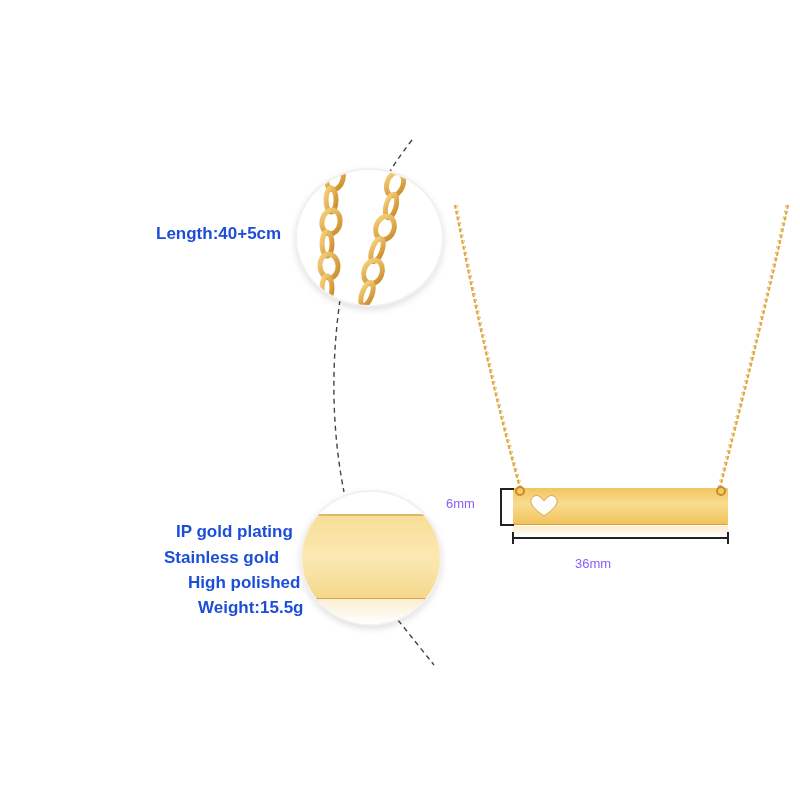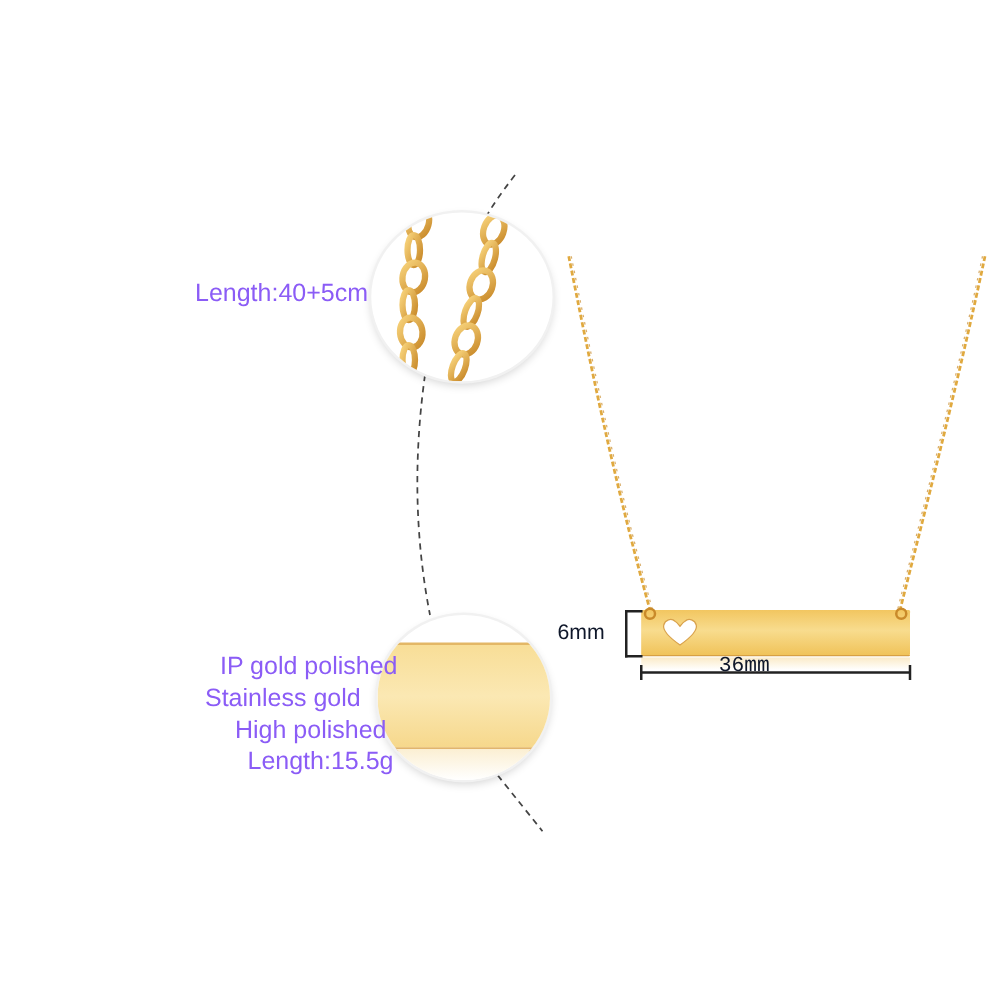--- a/index.html
+++ b/index.html
@@ -1,24 +1,24 @@
 <!DOCTYPE html>
 <html><head>
 <meta charset="utf-8">
 <style>
   html, body { margin:0; padding:0; background:#ffffff; }
   body { width:800px; height:800px; position:relative; overflow:hidden;
          font-family:"Liberation Sans", sans-serif; color:#111; }
   .abs { position:absolute; }
-  .label { font-size:20px; color:#8b5cf6; white-space:nowrap; }
+  .label { font-size:17px; color:#1d4ed8; white-space:nowrap;font-weight:bold; }
   .circle {
     position:absolute; border-radius:50%; background:#fff; overflow:hidden;
     box-shadow: 0 0 0 2px #f1f1f1, 0 3px 8px rgba(0,0,0,0.18);
   }
-  .dim-text { font-size:17px; color:#0f172a; }
+  .dim-text { font-size:13px; color:#8b5cf6; }
   svg { display:block; }
 </style>
 </head>
 <body>
 
 <svg class="abs" style="left:0;top:0" width="800" height="800">
   <path d="M412 140 Q395 162 388 175" stroke="#444" stroke-width="1.4" stroke-dasharray="5 4" fill="none"></path>
   <path d="M340 300 Q326 400 344 492" stroke="#444" stroke-width="1.4" stroke-dasharray="5 4" fill="none"></path>
   <path d="M398 620 Q418 645 434 665" stroke="#444" stroke-width="1.4" stroke-dasharray="5 4" fill="none"></path>
 </svg>
@@ -48,24 +48,24 @@
   </svg>
 </div>
 
 <div class="abs label" style="left:156px;top:224px;">Length:40+5cm</div>
 
 <div class="circle" style="left:302px;top:492px;width:138px;height:132px;">
   <div style="position:absolute;left:0;top:22px;width:138px;height:82px;background:linear-gradient(180deg,#F8DE97 0%,#FBE8B3 50%,#F6D88C 100%);border-top:2px solid #E3B766;border-bottom:3px solid #D9A24C;"></div>
   <div style="position:absolute;left:0;top:107px;width:138px;height:25px;background:linear-gradient(180deg,#FBEFD2,#ffffff);"></div>
 </div>
 
-<div class="abs label" style="left:176px;top:522px;">IP gold polished</div>
+<div class="abs label" style="left:176px;top:522px;">IP gold plating</div>
 <div class="abs label" style="left:164px;top:548px;">Stainless gold</div>
 <div class="abs label" style="left:188px;top:573px;">High polished</div>
-<div class="abs label" style="left:198px;top:598px;">Length:15.5g</div>
+<div class="abs label" style="left:198px;top:598px;">Weight:15.5g</div>
 
 <svg class="abs" style="left:0;top:0" width="800" height="800">
   <g fill="none" stroke="#E0A93F" stroke-width="2.2">
     <path d="M455 205 C470 280 490 380 520 488" stroke-dasharray="4 2"></path>
     <path d="M788 205 C770 290 745 390 720 488" stroke-dasharray="4 2"></path>
   </g>
   <g fill="none" stroke="#C98A2A" stroke-width="1" opacity="0.7">
     <path d="M457 205 C472 280 492 380 522 488" stroke-dasharray="2 4"></path>
     <path d="M786 205 C768 290 743 390 718 488" stroke-dasharray="2 4"></path>
   </g>
@@ -82,13 +82,13 @@
 <div class="abs" style="left:513px;top:526px;width:215px;height:10px;background:linear-gradient(180deg,#FBEBC8,#ffffff);"></div>
 
 <div class="abs" style="left:500px;top:488px;width:12px;height:34px;border:2px solid #222;border-right:none;"></div>
 <div class="abs dim-text" style="left:446px;top:496px;">6mm</div>
 
 <svg class="abs" style="left:510px;top:530px" width="222" height="16">
   <line x1="3" y1="2" x2="3" y2="14" stroke="#222" stroke-width="2"></line>
   <line x1="3" y1="8" x2="218" y2="8" stroke="#222" stroke-width="2"></line>
   <line x1="218" y1="2" x2="218" y2="14" stroke="#222" stroke-width="2"></line>
 </svg>
-<div class="abs dim-text" style="left:575px;top:524px;font-family:Liberation Mono, monospace;">36mm</div>
+<div class="abs dim-text" style="left:575px;top:556px;">36mm</div>
 
 </body></html>

